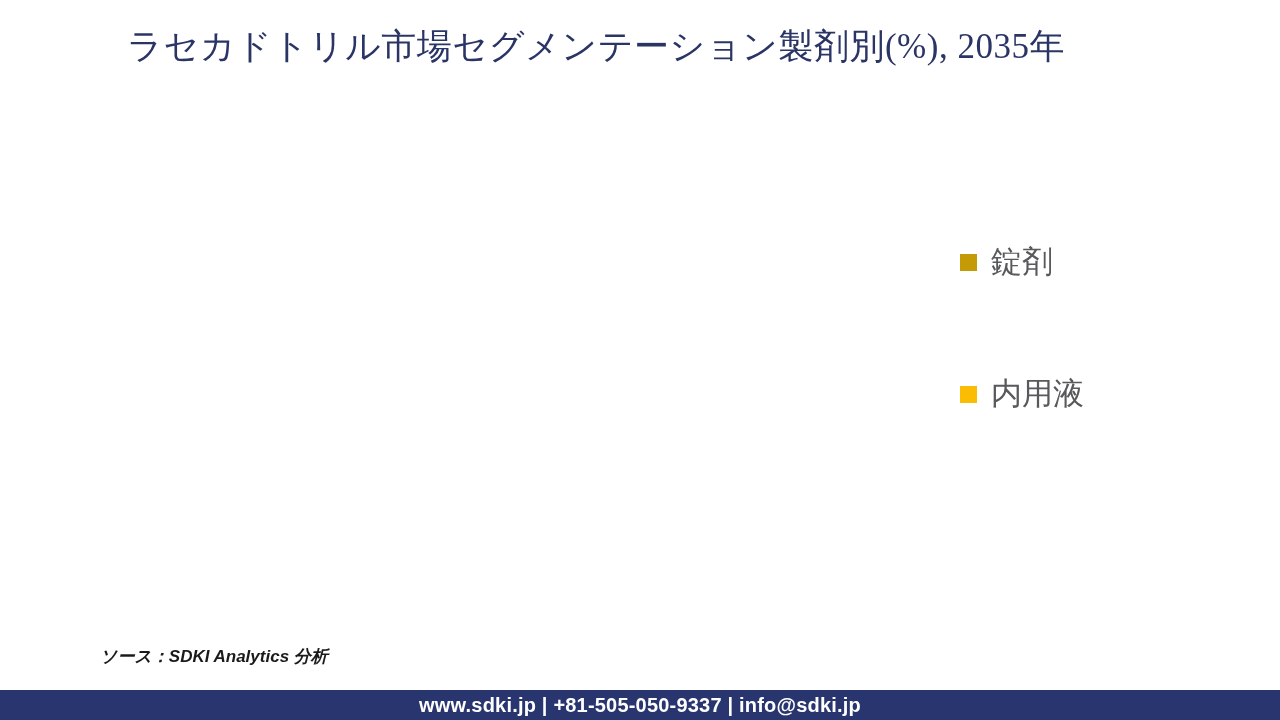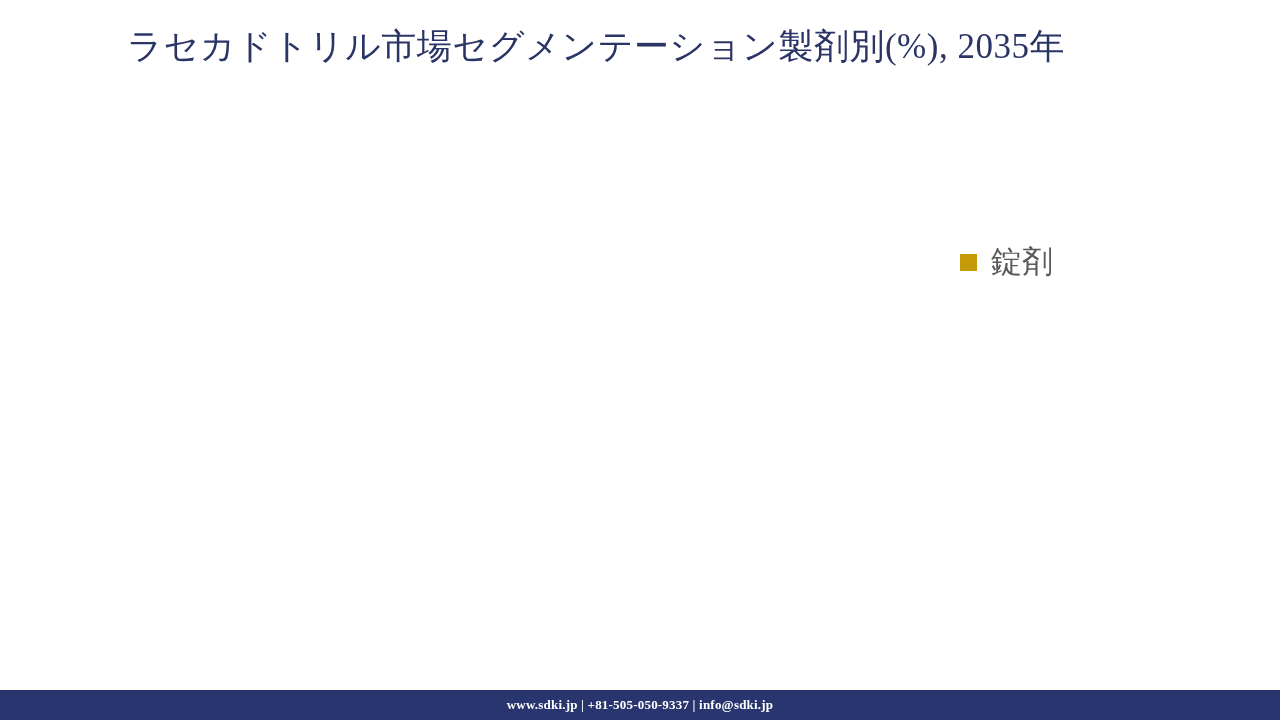--- a/index.html
+++ b/index.html
@@ -95,41 +95,46 @@
     left: 0;
     top: 690px;
     width: 1280px;
     height: 30px;
     background: #29356e;
     display: flex;
     align-items: center;
     justify-content: center;
   }
   #footer-text {
-    font-family: Liberation Serif, serif;
-    font-size: 13px;
+    font-family: Liberation Sans, sans-serif;
+    font-size: 20px;
     font-weight: bold;
     color: #ffffff;
     letter-spacing: 0.2px;
     white-space: nowrap;
   }
 </style>
 </head>
 <body>
 
 <div id="page">
 
   <div id="chart-title">ラセカドトリル市場セグメンテーション製剤別(%), 2035年</div>
 
 
   <div id="legend">
     <div class="legend-item">
       <span class="legend-swatch" style="background: rgb(196, 154, 6);"></span>
       <span class="legend-label">錠剤</span>
     </div>
+    <div class="legend-item">
+      <span class="legend-swatch" style="background: rgb(251, 188, 4);"></span>
+      <span class="legend-label">内用液</span>
+    </div>
   </div>
 
+  <div id="source-note">ソース：SDKI Analytics 分析</div>
 
   <div id="footer-bar">
     <span id="footer-text">www.sdki.jp | +81-505-050-9337 | info@sdki.jp</span>
   </div>
 
 </div>
 
 </body></html>

